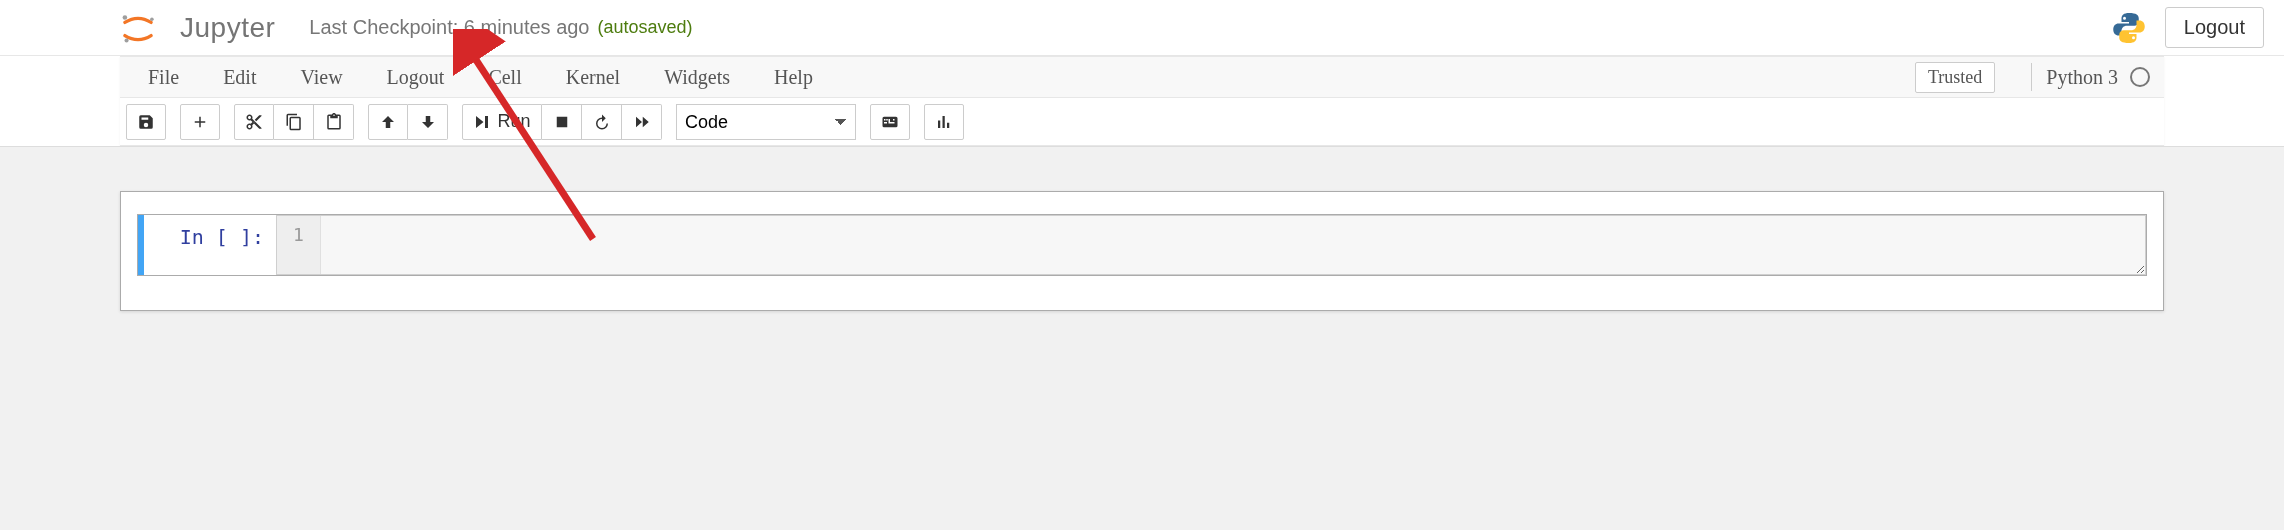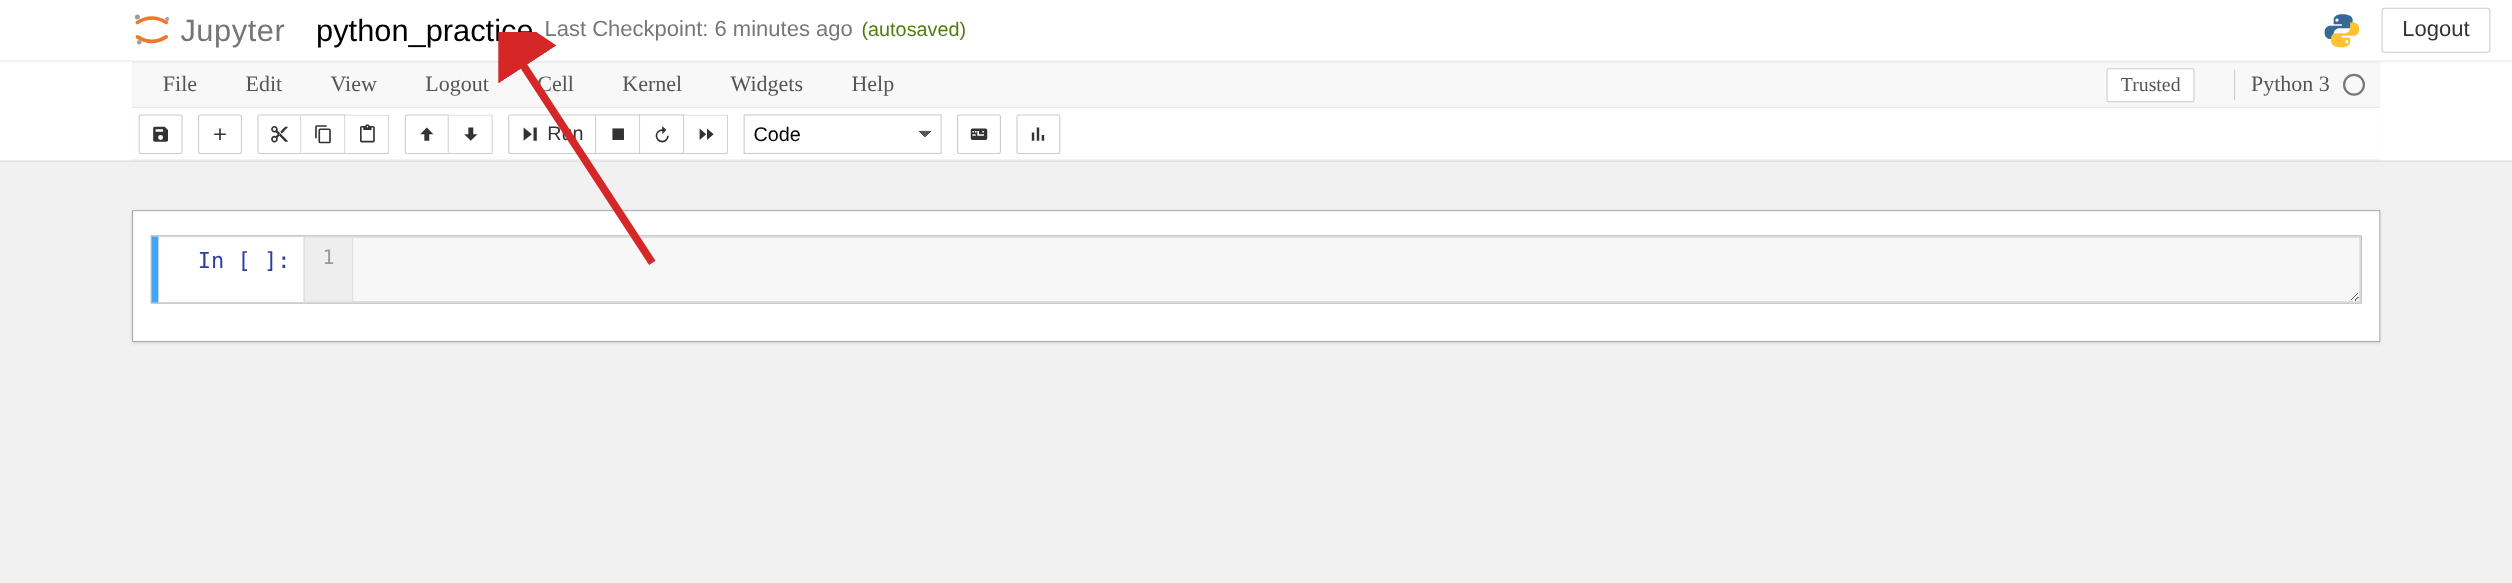--- a/index.html
+++ b/index.html
@@ -5,21 +5,21 @@
   * { box-sizing: border-box; margin: 0; padding: 0; }
   html, body { width: 2284px; height: 530px; font-family: "Helvetica Neue", Helvetica, Arial, sans-serif; background: #fff; color: #333; }
   .page { width: 2284px; height: 530px; position: relative; }
 
   
   .header {
     display: flex; align-items: center; height: 56px;
     padding: 0 20px 0 120px;
     border-bottom: 1px solid #e7e7e7;
   }
-  .logo { display: inline-flex; align-items: flex-start; gap: 8px; margin-right: 24px; }
+  .logo { display: inline-flex; align-items: flex-end; gap: 24px; margin-right: 24px; }
   .logo-mark { width: 36px; height: 30px; }
   .logo-text { font-size: 28px; letter-spacing: 0.5px; color: #757575; font-weight: 400; }
   .nb-name { font-size: 28px; color: #000; font-weight: 400; margin-left: 4px; }
   .checkpoint { font-size: 20px; color: #777; margin-left: 10px; }
   .autosave { font-size: 18px; color: #4d7c0f; margin-left: 8px; }
   .header-spacer { flex: 1; }
   .python-logo { width: 36px; height: 36px; margin-right: 18px; }
   .logout-btn {
     border: 1px solid #ccc; background: #fff; color: #333;
     font-size: 20px; padding: 8px 18px; border-radius: 3px; cursor: pointer;
@@ -142,21 +142,20 @@
         <svg viewBox="0 0 44 36" width="36" height="30">
           <path d="M6 10 Q22 0 38 10" stroke="#F37626" stroke-width="4" fill="none" stroke-linecap="round"></path>
           <path d="M6 26 Q22 36 38 26" stroke="#F37626" stroke-width="4" fill="none" stroke-linecap="round"></path>
           <circle cx="6" cy="4" r="2.8" fill="#9E9E9E"></circle>
           <circle cx="39" cy="6" r="2.2" fill="#9E9E9E"></circle>
           <circle cx="8" cy="32" r="2.5" fill="#9E9E9E"></circle>
         </svg>
       </span>
       <span class="logo-text">Jupyter</span>
     </span>
-    <span class="nb-name">python_practice</span>
     <span class="checkpoint">Last Checkpoint: 6 minutes ago</span>
     <span class="autosave">(autosaved)</span>
     <span class="header-spacer"></span>
     <span class="python-logo">
       <svg viewBox="0 0 48 48" width="36" height="36">
         <path fill="#366A96" d="M24 4c-7 0-10 3-10 7v5h10v2H10c-4 0-7 3-7 8s3 8 7 8h4v-6c0-4 3-7 7-7h10c3 0 6-2 6-6v-4c0-4-3-7-13-7zM18 9a2 2 0 1 1 0 4 2 2 0 0 1 0-4z"></path>
         <path fill="#FFC331" d="M24 44c7 0 10-3 10-7v-5H24v-2h14c4 0 7-3 7-8s-3-8-7-8h-4v6c0 4-3 7-7 7H17c-3 0-6 2-6 6v4c0 4 3 7 13 7zm6-5a2 2 0 1 1 0-4 2 2 0 0 1 0 4z"></path>
       </svg>
     </span>
     <button class="logout-btn">Logout</button>

